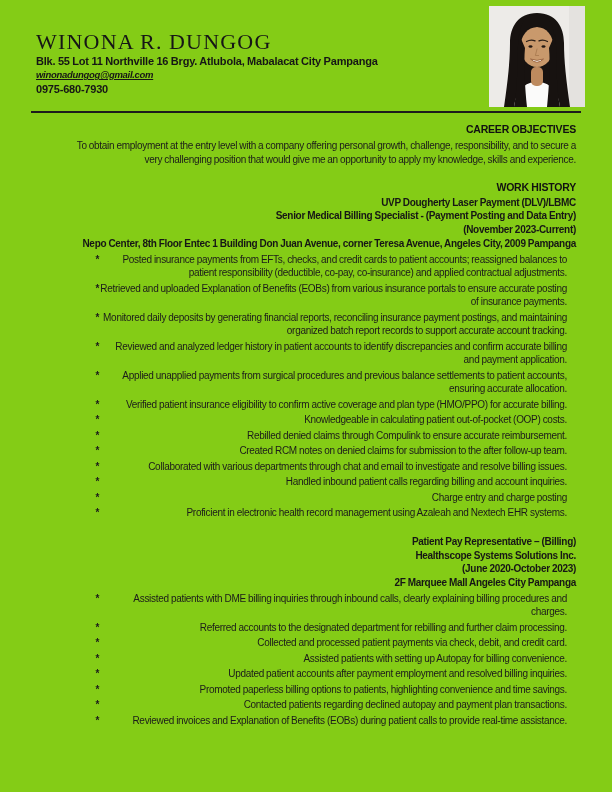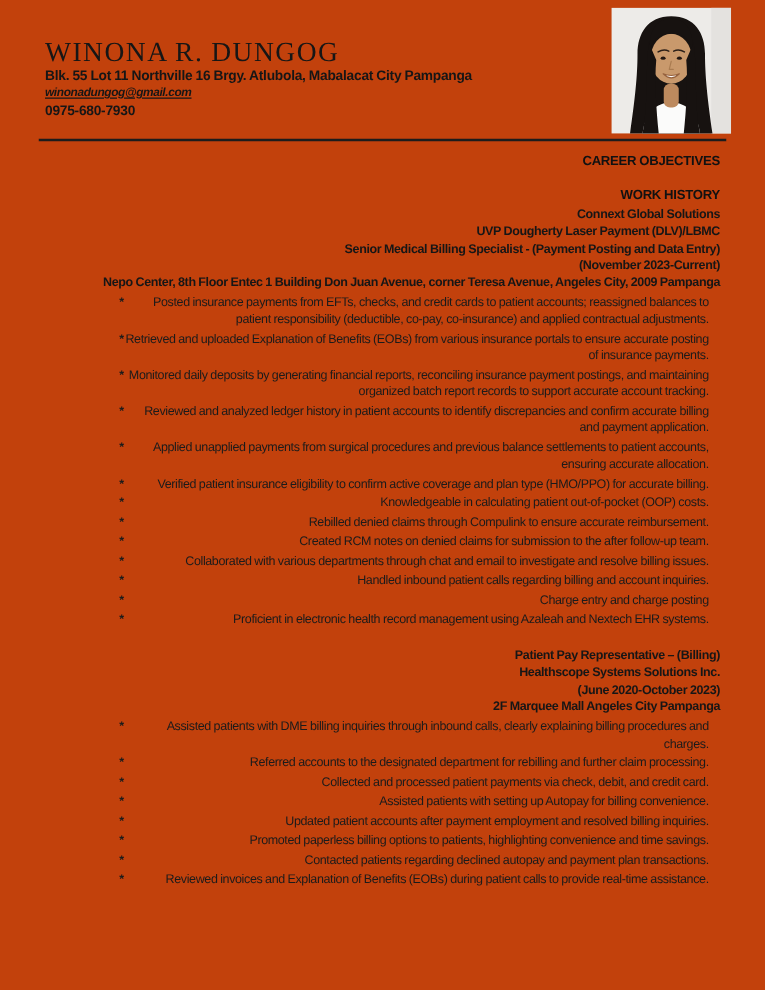--- a/index.html
+++ b/index.html
@@ -1,19 +1,19 @@
 <!DOCTYPE html>
 <html><head>
 <meta charset="utf-8">
 <style>
   html, body { margin:0; padding:0; background:#ffffff; }
   .page {
     position:relative;
     width:612px; height:792px;
-    background:#c2410c;
+    background:#84cc16;
     overflow:hidden;
     font-family:"Liberation Sans", sans-serif;
     color:#1b1b1b;
     font-size:10px;
     letter-spacing:-0.3px;
     word-spacing:-0.3px;
   }
   
   .header { position:relative; padding:30px 36px 0 36px; }
   .name {
@@ -139,27 +139,27 @@
         <path d="M30 28 C27 52 30 76 25 101 L38 101 C36 82 34.5 58 36 42 Z" fill="#171210"></path>
         <path d="M66 28 C69 52 66 76 71 101 L58 101 C60 82 61.5 58 60 42 Z" fill="#171210"></path>
       </svg>
     </div>
   </div>
 
   <div class="rule"></div>
 
   <div class="section">
     <h2 class="section-heading">CAREER OBJECTIVES</h2>
+    <p class="objective">To obtain employment at the entry level with a company offering personal growth, challenge, responsibility, and to secure a very challenging position that would give me an opportunity to apply my knowledge, skills and experience.</p>
   </div>
 
   <div class="section work-section">
     <h2 class="section-heading">WORK HISTORY</h2>
 
     <div class="job">
-      <div class="job-line">Connext Global Solutions</div>
       <div class="job-line">UVP Dougherty Laser Payment (DLV)/LBMC</div>
       <div class="job-line">Senior Medical Billing Specialist - (Payment Posting and Data Entry)</div>
       <div class="job-line">(November 2023-Current)</div>
       <div class="job-line">Nepo Center, 8th Floor Entec 1 Building Don Juan Avenue, corner Teresa Avenue, Angeles City, 2009 Pampanga</div>
       <ul class="bullets">
         <li>
             <span class="bm">*</span>
             <span class="bt">Posted insurance payments from EFTs, checks, and credit cards to patient accounts; reassigned balances to patient responsibility (deductible, co-pay, co-insurance) and applied contractual adjustments.</span>
           </li>
         <li>

